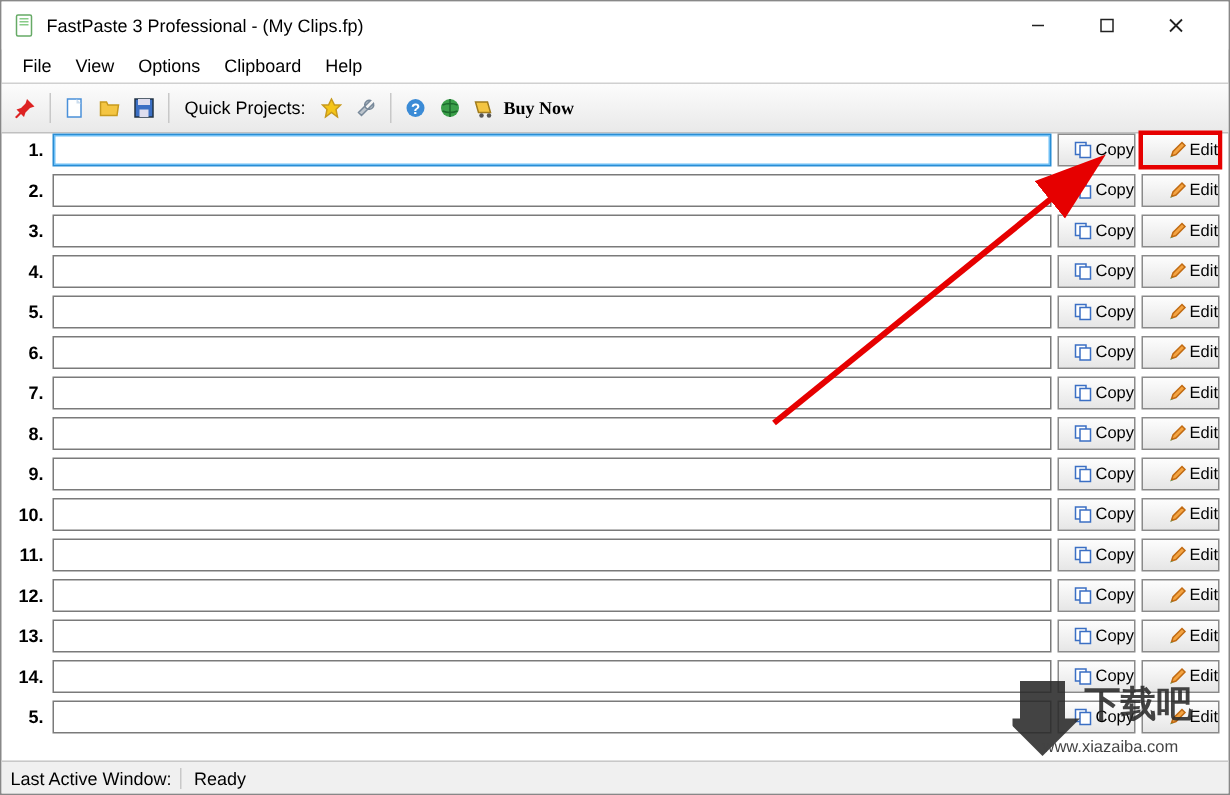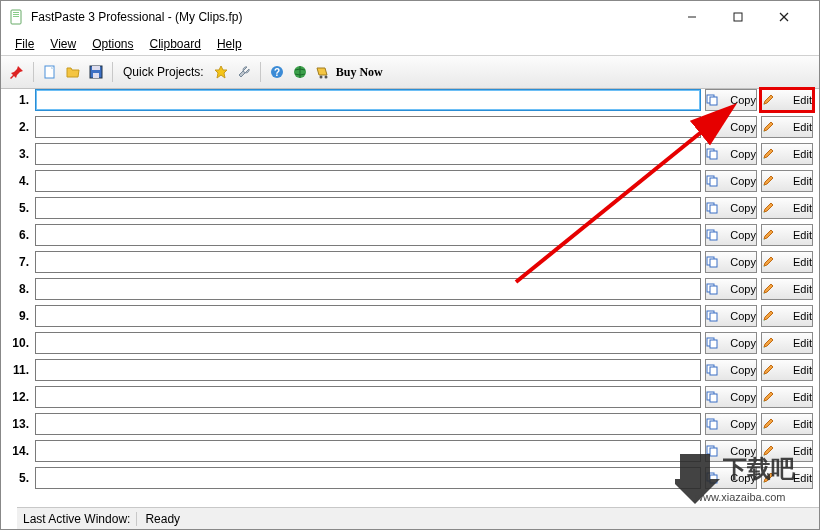--- a/index.html
+++ b/index.html
@@ -6,38 +6,38 @@
 body { width: 820px; height: 530px; background: #fff; overflow: hidden; position: relative; border: 1px solid #888; }
 
 .titlebar { height: 32px; display: flex; align-items: center; padding: 0 12px 0 8px; background: #fff; }
 .titlebar .appicon { width: 16px; height: 16px; margin-right: 6px; display: inline-flex; }
 .titlebar .title { font-size: 12px; color: #000; flex: 1; }
 .titlebar .winbtns { display: flex; }
 .titlebar .winbtn { width: 46px; height: 30px; display: flex; align-items: center; justify-content: center; cursor: pointer; }
 
 .menubar { height: 22px; display: flex; align-items: center; padding: 0 6px; font-size: 12px; }
 .menubar .menuitem { padding: 2px 8px; cursor: pointer; }
-.menubar .menuitem .ul { text-decoration: underline; }
+.menubar .menuitem .ul { }
 
 .toolbar { height: 30px; background: linear-gradient(#fcfcfc,#e9e9e9); border-top: 1px solid #d0d0d0; border-bottom: 1px solid #c0c0c0; display: flex; align-items: center; padding: 16px 6px; gap: 3px; font-size: 12px; }
 .toolbar .sep { width: 1px; height: 20px; background: #c8c8c8; margin: 0 3px; }
 .toolbar .tbtn { width: 20px; height: 20px; display: inline-flex; align-items: center; justify-content: center; cursor: pointer; border-radius: 2px; }
 .toolbar .label { padding: 0 4px; }
 .toolbar .buynow { font-weight: bold; margin-left: 0; font-family: Liberation Serif, serif; }
 
 .clips { position: absolute; top: 85px; left: 4px; right: 4px; bottom: 22px; overflow-y: scroll; overflow-x: hidden; }
 .row { display: flex; align-items: center; height: 27px; gap: 4px; padding: 0 2px; }
 .row .num { width: 24px; text-align: right; font-size: 12px; font-weight: bold; padding-right: 2px; }
 .row .field { flex: 1; height: 22px; border: 1px solid #7a7a7a; background: #fff; font-size: 12px; padding: 2px 4px; color: #555; display: flex; align-items: center; }
 .row.active .field { border: 1px solid #2a8dd4; box-shadow: 0 0 0 1px #6ebff5 inset; }
-.row .btn { width: 52px; height: 22px; border: 1px solid #8a8a8a; background: linear-gradient(#fdfdfd,#e6e6e6); font-size: 11px; display: flex; align-items: center; justify-content: space-between; gap: 2px; cursor: pointer; }
+.row .btn { width: 52px; height: 22px; border: 1px solid #8a8a8a; background: linear-gradient(#fdfdfd,#e6e6e6); font-size: 11px; display: flex; align-items: center; justify-content: flex-end; gap: 2px; cursor: pointer; }
 .row .btn .ico { width: 12px; height: 12px; display: inline-flex; }
 .row .btn.highlight { outline: 3px solid #e60000; outline-offset: -1px; }
 
-.statusbar { position: absolute; bottom: 0; left: 16px; right: 0; height: 22px; background: #f0f0f0; border-top: 1px solid #c8c8c8; display: flex; align-items: center; font-size: 12px; padding: 0 6px; gap: 6px; }
+.statusbar { position: absolute; bottom: 0; left: 0; right: 0; height: 22px; background: #f0f0f0; border-top: 1px solid #c8c8c8; display: flex; align-items: center; font-size: 12px; padding: 0 6px; gap: 6px; }
 .statusbar .panel { border-left: 1px solid #c8c8c8; padding-left: 8px; }
 
 
 .arrow { position: absolute; top: 91px; left: 505px; pointer-events: none; z-index: 50; }
 
 
 .watermark { position: absolute; right: 14px; bottom: 20px; width: 130px; height: 60px; opacity: 0.88; z-index: 60; pointer-events: none; }
 
 
 .clips::-webkit-scrollbar { width: 16px; }

